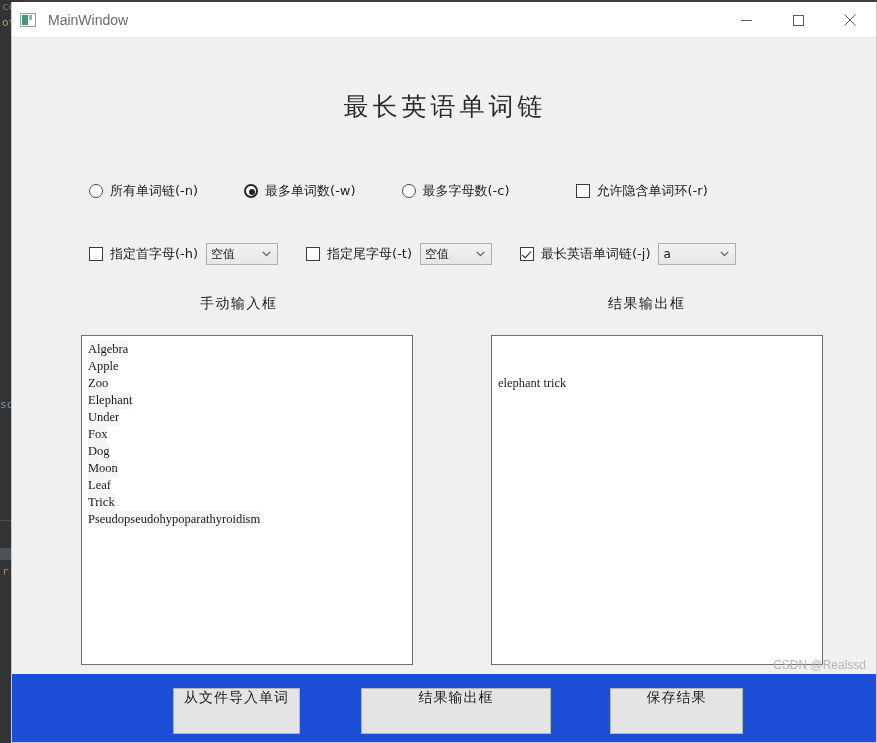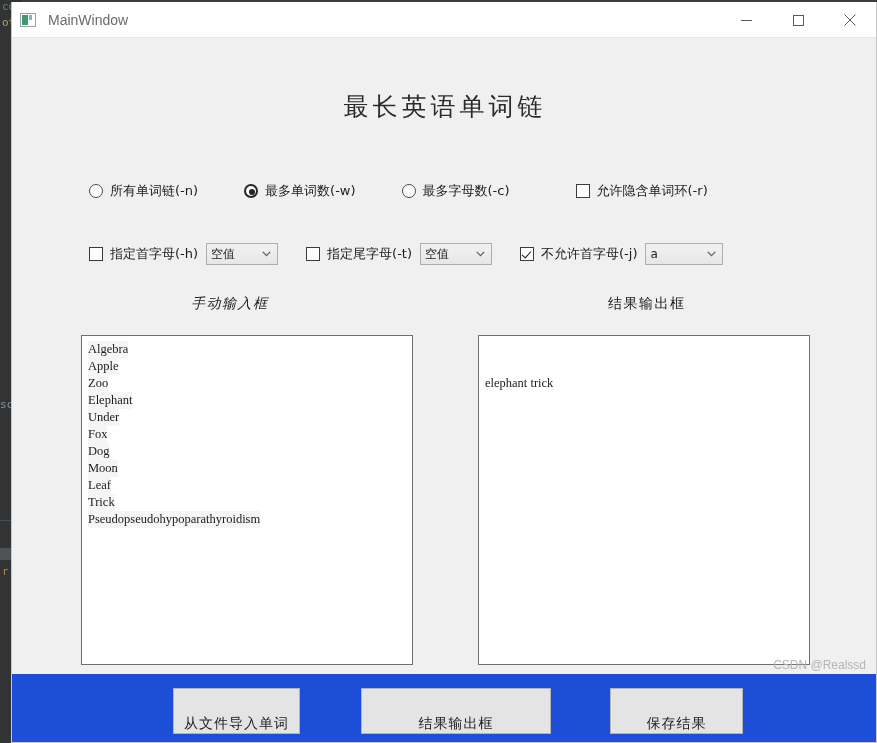--- a/index.html
+++ b/index.html
@@ -218,52 +218,52 @@
   .combo.w3 { width: 78px; }
 
   
   .caption {
     position: absolute;
     font-family: "DejaVu Serif", serif;
     font-size: 14px;
     letter-spacing: 1.5px;
     color: #1c1c1c;
   }
-  .caption.left  { left: 179px; top: 257px; font-style: italic; }
+  .caption.left  { left: 188px; top: 257px; }
   .caption.right { left: 596px; top: 257px; }
 
   
   .textbox {
     position: absolute;
     background: #ffffff;
     border: 1px solid #6f6f6f;
     overflow: hidden;
     font-family: Liberation Serif, serif;
     font-size: 12.5px;
     line-height: 17px;
     color: #1b1b1b;
     padding: 5px 6px;
     white-space: pre;
   }
   .textbox.input  { left: 69px;  top: 297px; width: 332px; height: 330px; }
-  .textbox.output { left: 466px; top: 297px; width: 332px; height: 330px; }
+  .textbox.output { left: 479px; top: 297px; width: 332px; height: 330px; }
 
   .textbox .line { display: block; }
   .textbox.input .line {
     background: #f5f5f5;
     width: max-content;
   }
 
   
   .btn {
     position: absolute;
     background: #e4e4e4;
     border: 1px solid #b4b4b4;
     display: flex;
-    align-items: flex-end;
+    align-items: flex-start;
     justify-content: center;
     font-family: "DejaVu Serif", serif;
     font-size: 14px;
     letter-spacing: 1px;
     color: #1c1c1c;
   }
   .btn.b1 { left: 161px; top: 650px; width: 127px; height: 46px; }
   .btn.b2 { left: 349px; top: 650px; width: 190px; height: 46px; }
   .btn.b3 { left: 598px; top: 650px; width: 133px; height: 46px; }
 
@@ -378,21 +378,21 @@
           <svg width="9" height="6" viewBox="0 0 9 6">
               <polyline points="0.8,0.8 4.5,4.6 8.2,0.8" fill="none" stroke="#5a5a5a" stroke-width="1.2"></polyline>
             </svg>
         </span>
       </div>
 
       <div class="gap-md"></div>
 
       <div class="opt">
         <span class="checkbox checked"></span>
-        <span>不允许首字母(-j)</span>
+        <span>最长英语单词链(-j)</span>
       </div>
       <div class="gap-sm"></div>
       <div class="combo w3">
         <span class="val">a</span>
         <span class="arrow">
           <svg width="9" height="6" viewBox="0 0 9 6">
               <polyline points="0.8,0.8 4.5,4.6 8.2,0.8" fill="none" stroke="#5a5a5a" stroke-width="1.2"></polyline>
             </svg>
         </span>
       </div>

